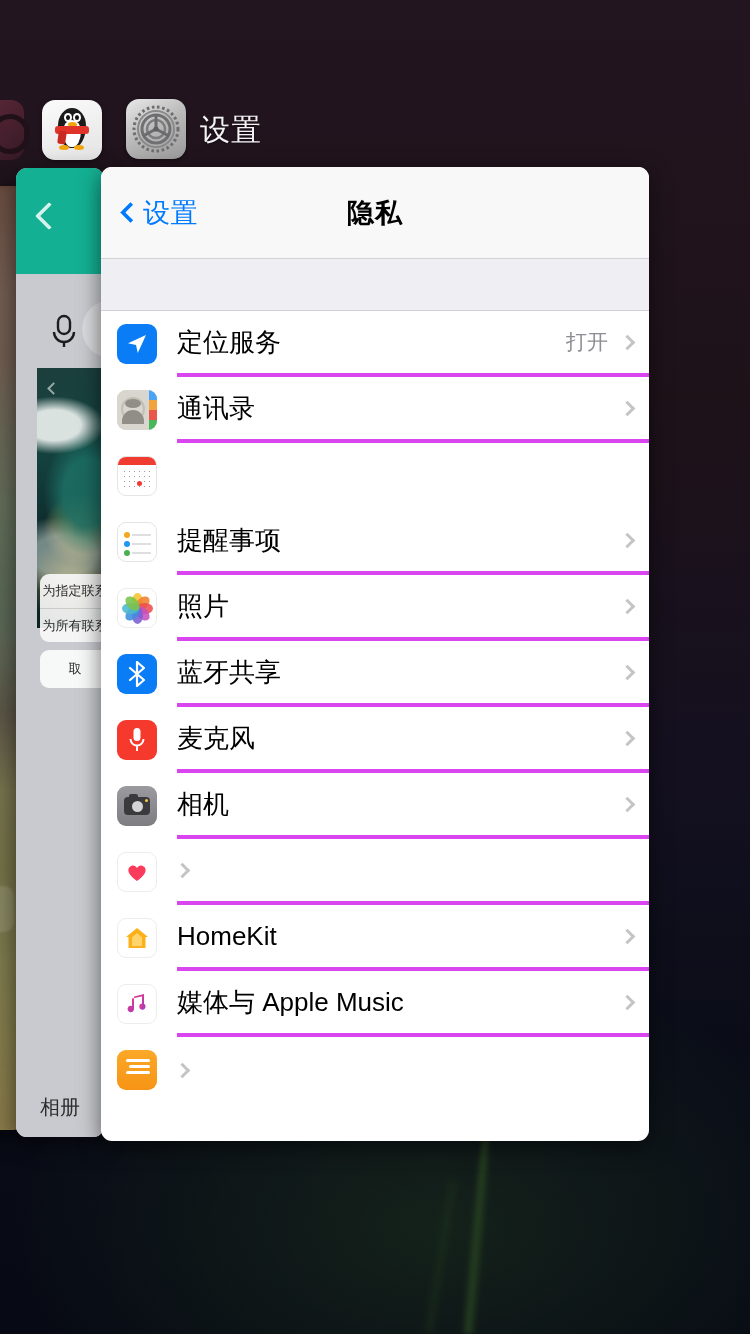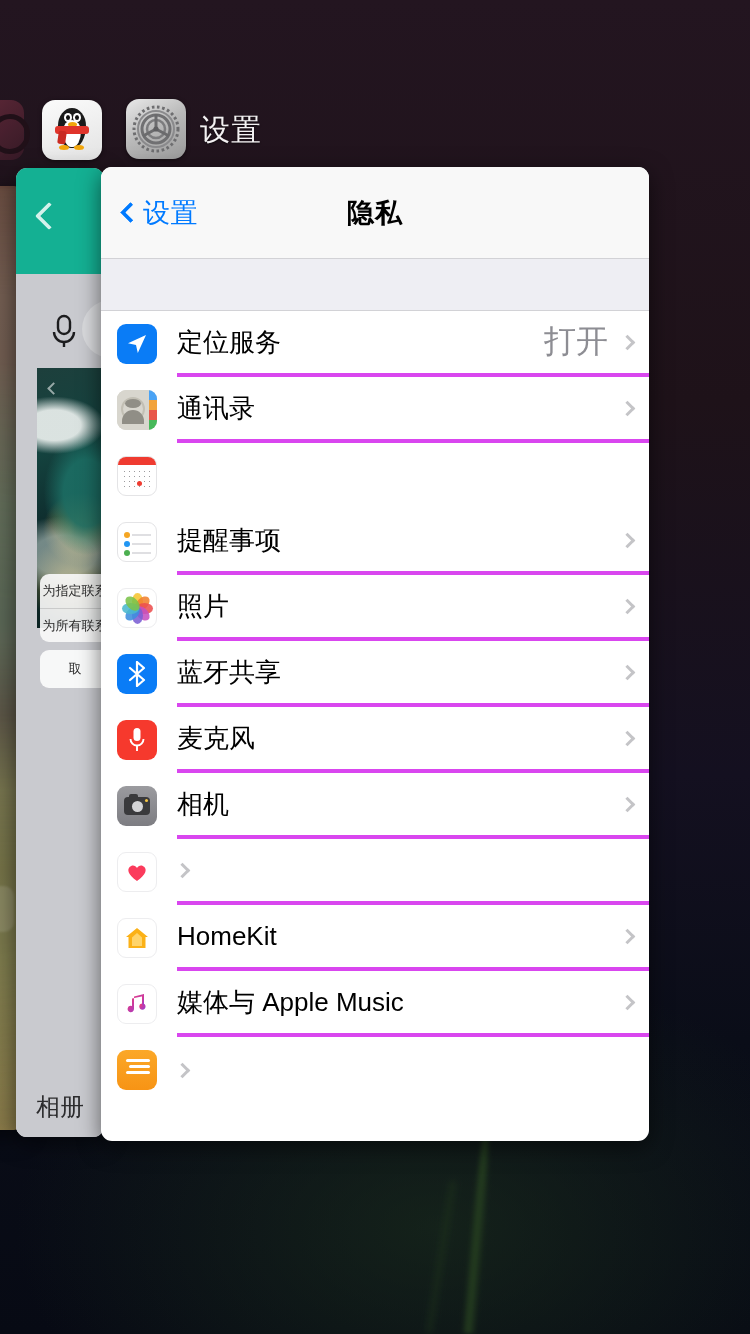--- a/index.html
+++ b/index.html
@@ -246,21 +246,21 @@
     font-size: 13px; color: #2a2a2a;
   }
   .mid-tabbar {
     position: absolute;
     left: 0; right: 0; bottom: 0;
     height: 60px;
     background: #c9cacf;
     display: flex; align-items: center; justify-content: center;
   }
   .mid-tab-label {
-    font-size: 24px; color: #2c2c2e;
+    font-size: 20px; color: #2c2c2e;
   }
 
   
   .card-settings {
     left: 101px; top: 167px;
     width: 548px; height: 974px;
     background: #ffffff;
     border-radius: 11px;
   }
   .nav-bar {
@@ -323,21 +323,21 @@
     border-bottom: 4px solid #d946ef;
     padding-right: 16px;
   }
   .row:last-child .row-main { border-bottom: none; }
   .row-label {
     font-size: 26px; color: #000;
     flex: 1 1 auto;
     white-space: nowrap;
   }
   .row-value {
-    font-size: 32px; color: #8d8d93;
+    font-size: 21px; color: #8d8d93;
     margin-right: 14px;
   }
   .row-chevron {
     width: 11px; height: 11px;
     border-top: 3px solid #c4c4c7;
     border-right: 3px solid #c4c4c7;
     transform: rotate(45deg);
     flex: 0 0 auto;
   }
 

